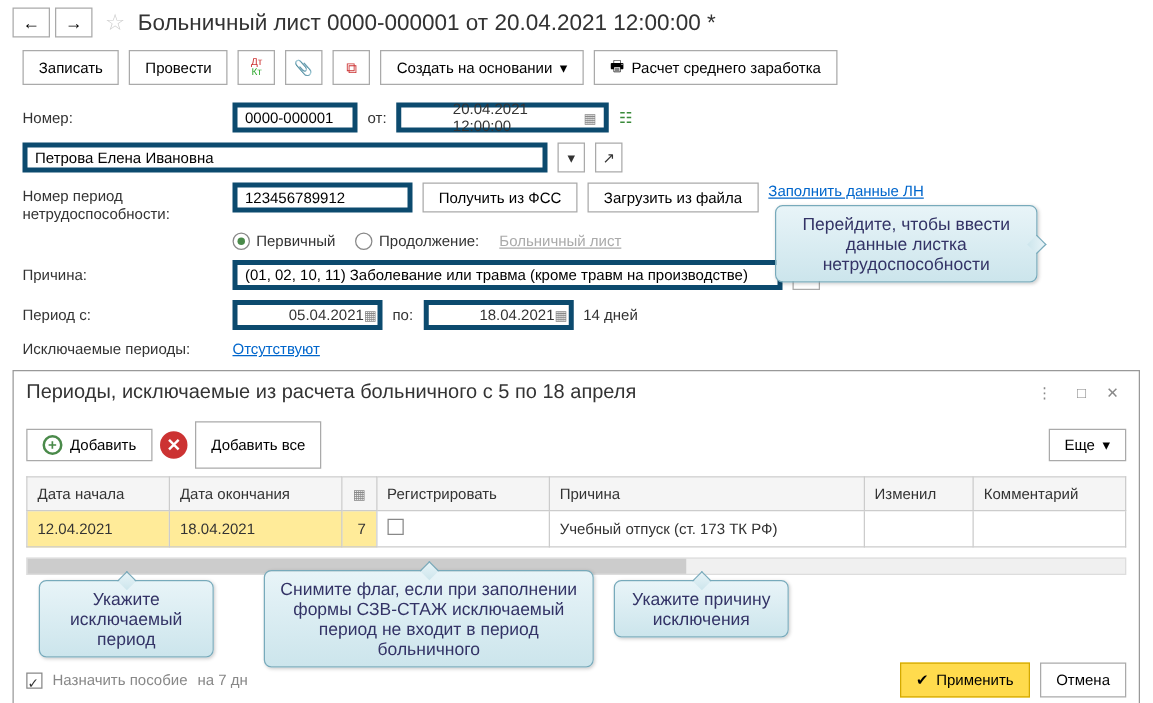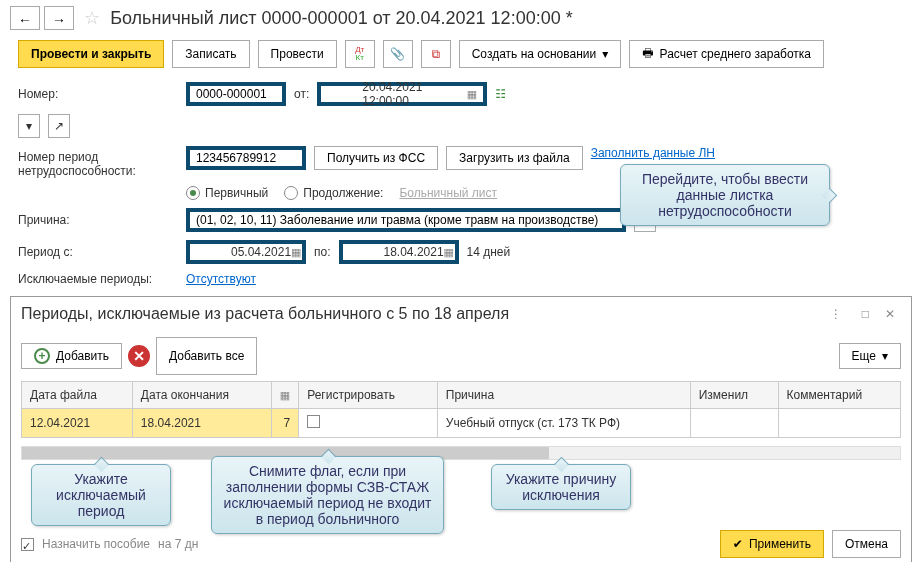--- a/index.html
+++ b/index.html
@@ -86,21 +86,20 @@
 <body>
 
 <div class="topbar">
   <button class="nav-btn">←</button>
   <button class="nav-btn">→</button>
   <span class="star">☆</span>
   <span class="page-title">Больничный лист 0000-000001 от 20.04.2021 12:00:00 *</span>
 </div>
 
 <div class="toolbar">
-  <button class="btn btn-primary">Провести и закрыть</button>
   <button class="btn">Записать</button>
   <button class="btn">Провести</button>
   <button class="btn btn-icon">
       <span class="dkkt">
         <span class="d">Дт</span>
         <span class="k">Кт</span>
       </span>
     </button>
   <button class="btn btn-icon">📎</button>
   <button class="btn btn-icon" style="color:#c33">⧉</button>
@@ -119,27 +118,28 @@
   <input class="input" style="width: 100px;" value="0000-000001">
   <span>от:</span>
   <span class="input input-date" style="width:170px">
     <span>20.04.2021 12:00:00</span>
     <span class="cal-icon">▦</span>
   </span>
   <span style="color:#3a8a3a">☷</span>
 </div>
 
 <div class="form-row">
+  <input class="input" style="width: 420px;" value="Петрова Елена Ивановна">
   <span class="select-btn">▾</span>
   <span class="select-btn">↗</span>
 </div>
 
 <div class="form-row" style="align-items:flex-start">
   <span class="form-label" style="padding-top:4px">Номер период нетрудоспособности:</span>
-  <input class="input" style="width: 120px;" value="123456789912">
+  <input class="input" style="width: 144px;" value="123456789912">
   <button class="btn" style="height:24px">Получить из ФСС</button>
   <button class="btn" style="height:24px">Загрузить из файла</button>
   <span class="link">Заполнить данные ЛН</span>
   <div class="tooltip tooltip-left" style="top:22px; left:620px; width:210px">
     <span>Перейдите, чтобы ввести данные листка нетрудоспособности</span>
   </div>
 </div>
 
 <div class="form-row">
   <span class="form-label"></span>
@@ -194,21 +194,21 @@
       <span>Добавить</span>
     </button>
     <span class="circle-btn circle-red">✕</span>
     <button class="btn" style="height:38px">Добавить все</button>
     <span class="spacer"></span>
     <button class="btn" style="height:26px"><span>Еще</span> ▾</button>
   </div>
   <table>
     <thead>
       <tr>
-        <th>Дата файла</th>
+        <th>Дата начала</th>
         <th>Дата окончания</th>
         <th style="width:24px; text-align:center"><span class="cal-icon">▦</span></th>
         <th>Регистрировать</th>
         <th>Причина</th>
         <th>Изменил</th>
         <th>Комментарий</th>
       </tr>
     </thead>
     <tbody>
       <tr class="selected">
@@ -223,21 +223,21 @@
     </tbody>
   </table>
   <div class="scrollbar">
       <div class="scrollbar-thumb"></div>
     </div>
 
   <div style="position:relative; height:60px;">
     <div class="tooltip tooltip-top" style="left:20px; top:4px; width:140px">
       <span>Укажите исключаемый период</span>
     </div>
-    <div class="tooltip tooltip-top" style="left:200px; top:-4px; width:233px">
+    <div class="tooltip tooltip-top" style="left:200px; top:-4px; width:264px">
       <span>Снимите флаг, если при заполнении формы СЗВ-СТАЖ исключаемый период не входит в период больничного</span>
     </div>
     <div class="tooltip tooltip-top" style="left:480px; top:4px; width:140px">
       <span>Укажите причину исключения</span>
     </div>
   </div>
 
   <div class="panel-footer">
     <span class="checkbox checked"></span>
     <span style="color:#888">Назначить пособие</span>

